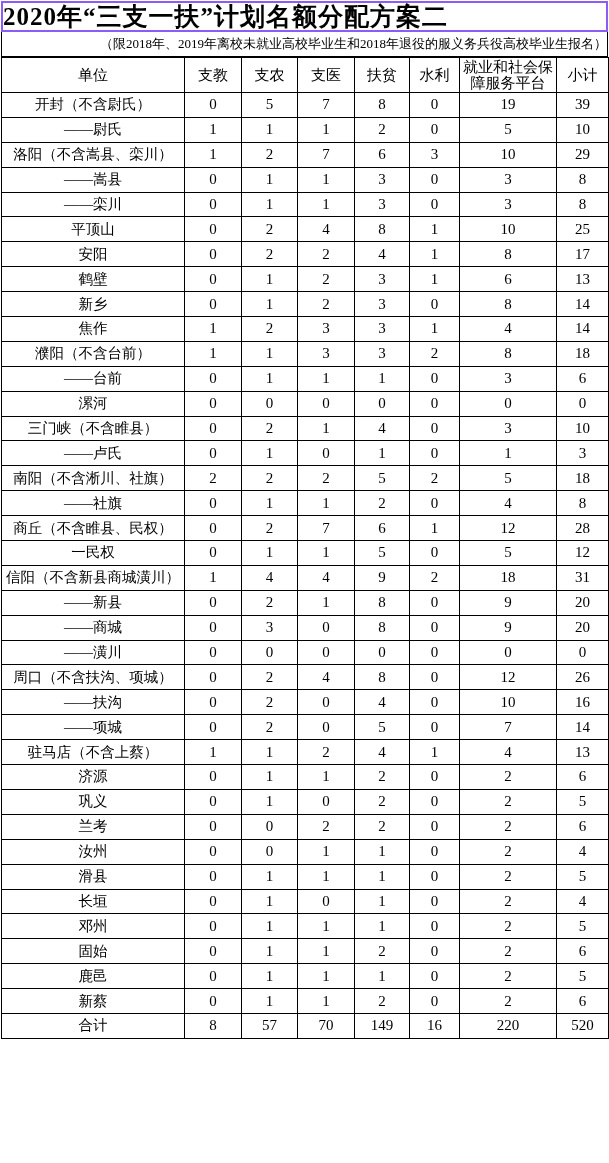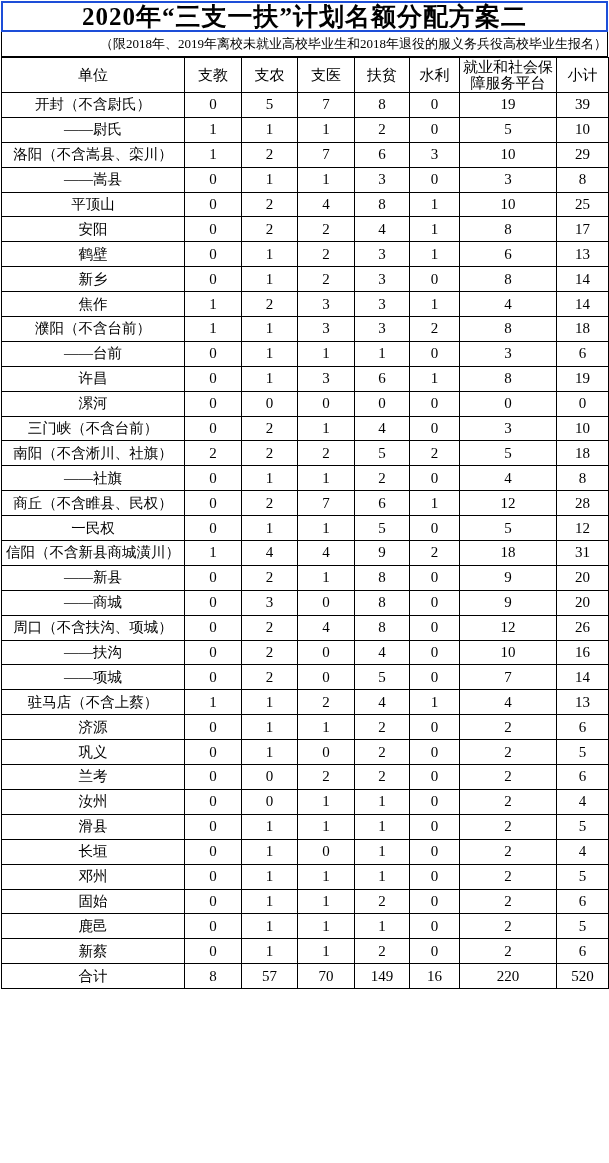--- a/index.html
+++ b/index.html
@@ -8,24 +8,24 @@
     background: #ffffff;
     font-family: "Liberation Serif", "DejaVu Serif", serif;
     color: #000000;
   }
   .page {
     width: 607px;
     margin: 0 auto;
     padding-top: 1px;
   }
   .title-box {
-    border: 2px solid #1d4ed8;
+    border: 2px solid #8b5cf6;
     height: 27px;
     line-height: 27px;
-    text-align: center;
+    text-align: left;
     font-size: 25px;
     font-weight: bold;
     letter-spacing: 1px;
     overflow: hidden;
     white-space: nowrap;
   }
   .subtitle-box {
     border: 1px solid #000;
     border-top: none;
     height: 24px;
@@ -129,20 +129,30 @@
           <td class="unit">——嵩县</td>
           <td class="num">0</td>
           <td class="num">1</td>
           <td class="num">1</td>
           <td class="num">3</td>
           <td class="num">0</td>
           <td class="num">3</td>
           <td class="num">8</td>
         </tr>
         <tr>
+          <td class="unit">——栾川</td>
+          <td class="num">0</td>
+          <td class="num">1</td>
+          <td class="num">1</td>
+          <td class="num">3</td>
+          <td class="num">0</td>
+          <td class="num">3</td>
+          <td class="num">8</td>
+        </tr>
+        <tr>
           <td class="unit">平顶山</td>
           <td class="num">0</td>
           <td class="num">2</td>
           <td class="num">4</td>
           <td class="num">8</td>
           <td class="num">1</td>
           <td class="num">10</td>
           <td class="num">25</td>
         </tr>
         <tr>
@@ -199,48 +209,48 @@
           <td class="unit">——台前</td>
           <td class="num">0</td>
           <td class="num">1</td>
           <td class="num">1</td>
           <td class="num">1</td>
           <td class="num">0</td>
           <td class="num">3</td>
           <td class="num">6</td>
         </tr>
         <tr>
-          <td class="unit">许昌</td>
-          <td class="num">0</td>
-          <td class="num">1</td>
-          <td class="num">3</td>
-          <td class="num">6</td>
-          <td class="num">1</td>
-          <td class="num">8</td>
-          <td class="num">19</td>
-        </tr>
-        <tr>
           <td class="unit">漯河</td>
           <td class="num">0</td>
           <td class="num">0</td>
           <td class="num">0</td>
           <td class="num">0</td>
           <td class="num">0</td>
           <td class="num">0</td>
           <td class="num">0</td>
         </tr>
         <tr>
-          <td class="unit">三门峡（不含台前）</td>
+          <td class="unit">三门峡（不含睢县）</td>
           <td class="num">0</td>
           <td class="num">2</td>
           <td class="num">1</td>
           <td class="num">4</td>
           <td class="num">0</td>
           <td class="num">3</td>
           <td class="num">10</td>
+        </tr>
+        <tr>
+          <td class="unit">——卢氏</td>
+          <td class="num">0</td>
+          <td class="num">1</td>
+          <td class="num">0</td>
+          <td class="num">1</td>
+          <td class="num">0</td>
+          <td class="num">1</td>
+          <td class="num">3</td>
         </tr>
         <tr>
           <td class="unit">南阳（不含淅川、社旗）</td>
           <td class="num">2</td>
           <td class="num">2</td>
           <td class="num">2</td>
           <td class="num">5</td>
           <td class="num">2</td>
           <td class="num">5</td>
           <td class="num">18</td>
@@ -297,20 +307,30 @@
         </tr>
         <tr>
           <td class="unit">——商城</td>
           <td class="num">0</td>
           <td class="num">3</td>
           <td class="num">0</td>
           <td class="num">8</td>
           <td class="num">0</td>
           <td class="num">9</td>
           <td class="num">20</td>
+        </tr>
+        <tr>
+          <td class="unit">——潢川</td>
+          <td class="num">0</td>
+          <td class="num">0</td>
+          <td class="num">0</td>
+          <td class="num">0</td>
+          <td class="num">0</td>
+          <td class="num">0</td>
+          <td class="num">0</td>
         </tr>
         <tr>
           <td class="unit">周口（不含扶沟、项城）</td>
           <td class="num">0</td>
           <td class="num">2</td>
           <td class="num">4</td>
           <td class="num">8</td>
           <td class="num">0</td>
           <td class="num">12</td>
           <td class="num">26</td>

